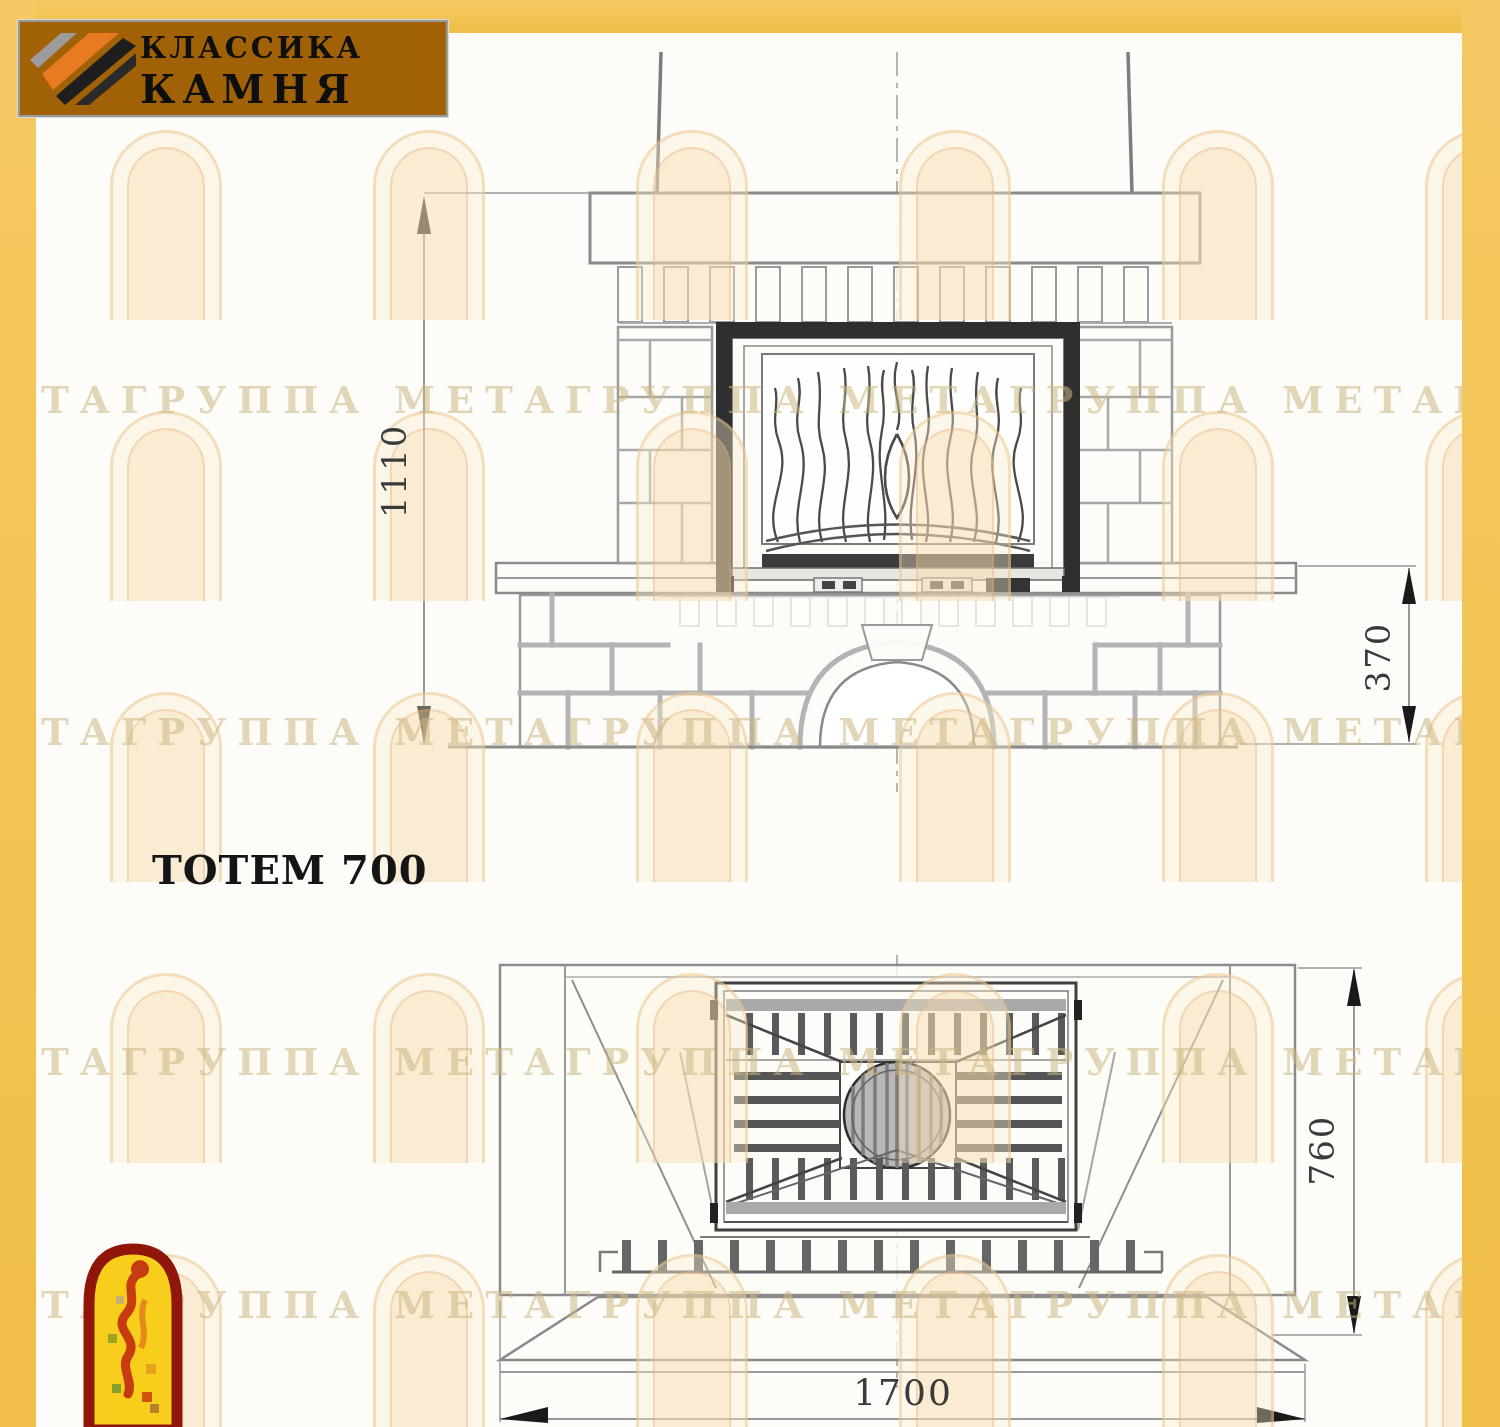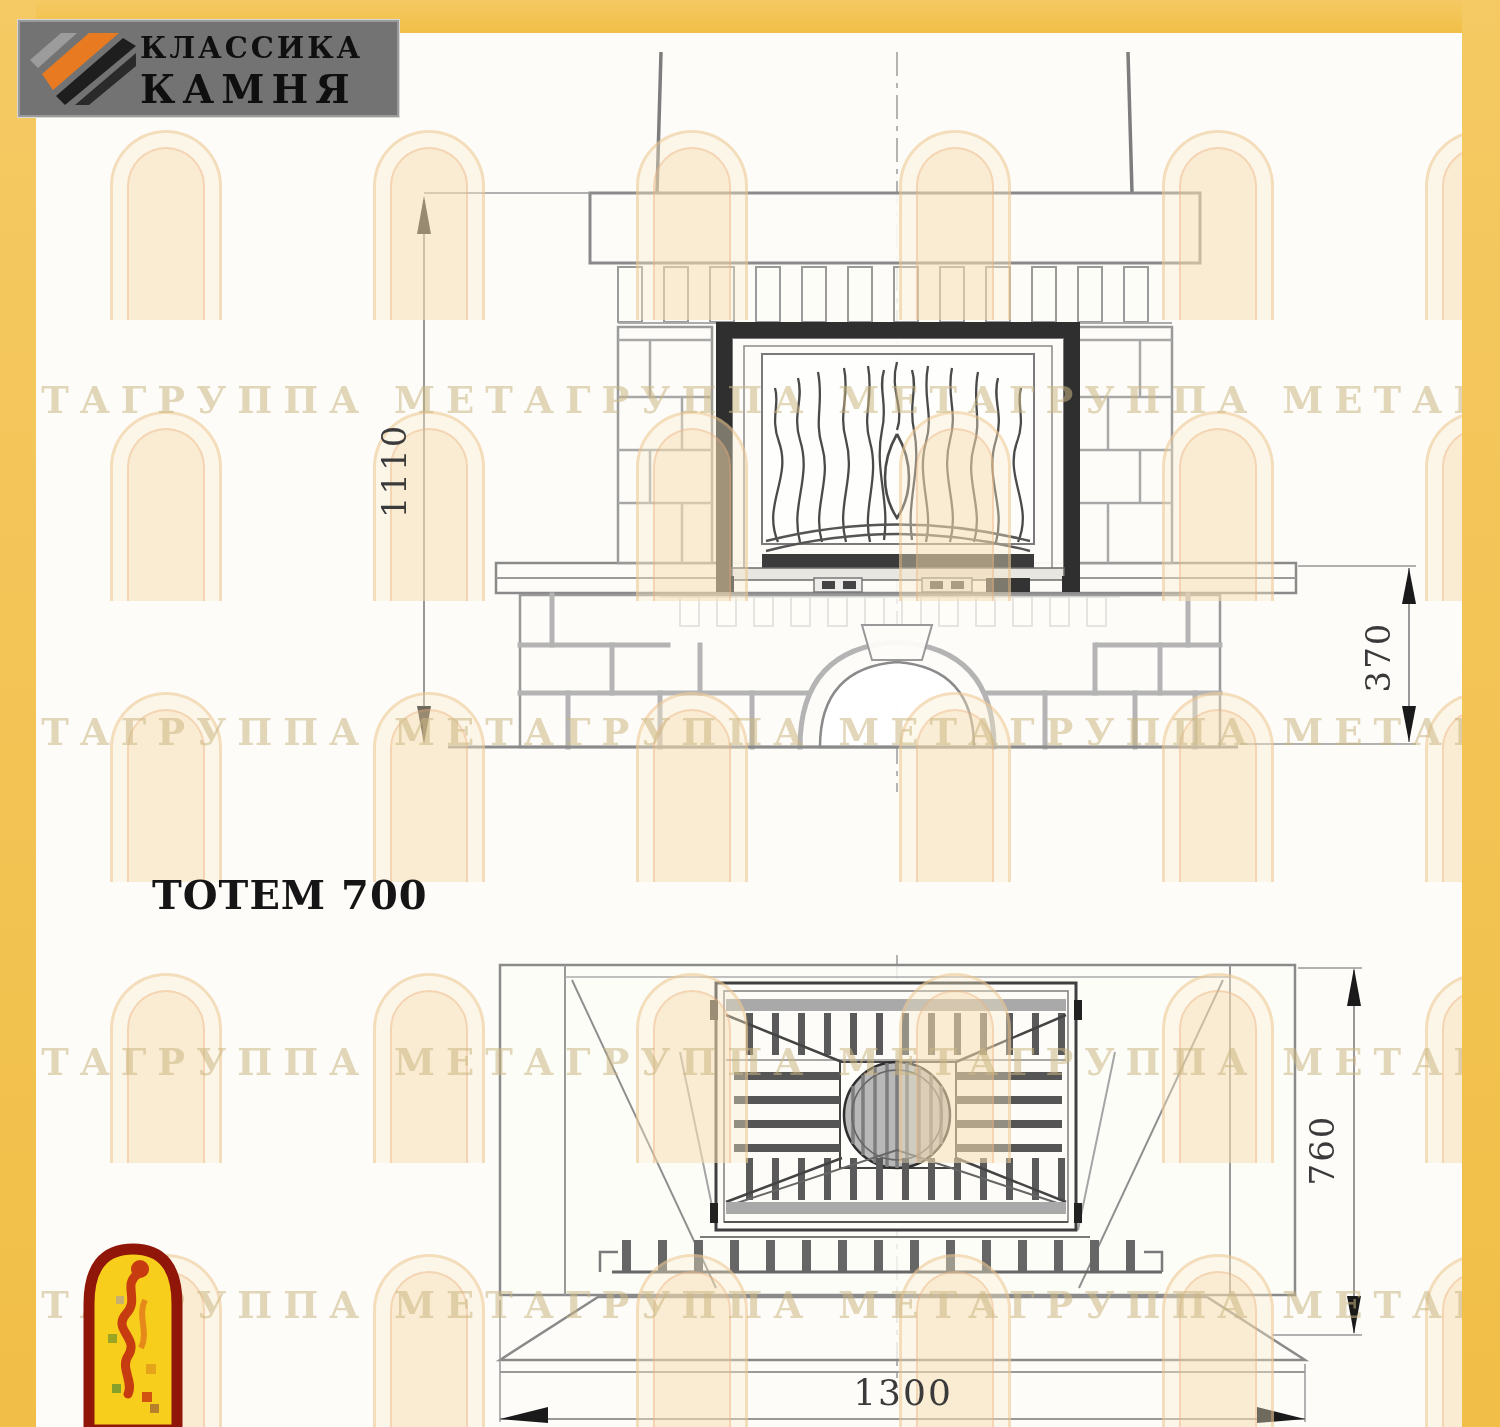--- a/index.html
+++ b/index.html
@@ -47,22 +47,22 @@
   }
   .dim.v{width:96px;height:36px;line-height:36px;transform:rotate(-90deg);}
   #dim-1500{width:170px;font-size:36px;}
   #model-title{
     font-size:40px;font-weight:bold;color:#151515;letter-spacing:1px;
     font-family:"DejaVu Serif","Liberation Serif",serif;
   }
 
   
   #brand-logo{
-    position:absolute;left:18px;top:20px;width:381px;height:97px;z-index:50;
-    background:#737373;border:2px solid #9a9a9a;outline:1px solid #d8d8d8;
+    position:absolute;left:18px;top:20px;width:430px;height:97px;z-index:50;
+    background:#a16207;border:2px solid #9a9a9a;outline:1px solid #d8d8d8;
     box-sizing:border-box;
   }
   #brand-logo .stripes{position:absolute;left:10px;top:11px;}
   #brand-text{
     position:absolute;left:120px;top:9px;
     font-weight:bold;color:#0f0f0f;line-height:1.2;
     font-family:"DejaVu Serif","Liberation Serif",serif;
   }
   #brand-line1{font-size:29px;letter-spacing:3px;}
   #brand-line2{font-size:39px;letter-spacing:7px;}
@@ -393,26 +393,26 @@
     <polygon points="12,41 59,0 89,0 23,57" fill="#E87A22"></polygon>
     <polygon points="26,63 93,5 106,13 35,72" fill="#1e1e1e"></polygon>
     <polygon points="45,72 106,20 106,33 59,72" fill="#2a2a2a"></polygon>
   </svg>
   <div id="brand-text">
     <div id="brand-line1">КЛАССИКА</div>
     <div id="brand-line2">КАМНЯ</div>
   </div>
 </div>
 
-<div class="lbl" id="model-title" style="left:152px;top:846px;margin-top:25px;">ТОТЕМ 700</div>
+<div class="lbl" id="model-title" style="left:152px;top:846px;">ТОТЕМ 700</div>
 
 <div class="lbl dim v" style="left:346px;top:453px;">1110</div>
 <div class="lbl dim v" style="left:1330px;top:639px;">370</div>
 <div class="lbl dim v" style="left:1274px;top:1132px;">760</div>
-<div class="lbl dim" id="dim-1500" style="left:818px;top:1372px;">1300</div>
+<div class="lbl dim" id="dim-1500" style="left:818px;top:1372px;">1700</div>
 
 <svg id="meta-emblem" width="102" height="192" viewBox="0 0 102 192">
   <path d="M7,192 L7,66 Q7,11 51,11 Q95,11 95,66 L95,192 Z" fill="#F6CE1B" stroke="#8F1608" stroke-width="11"></path>
   <circle cx="58" cy="31" r="9" fill="#C63B10"></circle>
   <path d="M56,36 C40,46 58,62 44,76 C30,92 58,100 46,118 C38,130 52,144 46,156" stroke="#C63B10" stroke-width="9" fill="none" stroke-linecap="round"></path>
   <path d="M63,62 C55,78 67,94 59,110" stroke="#E58A1A" stroke-width="6" fill="none"></path>
   <rect x="26" y="96" width="9" height="9" fill="#9AA623"></rect>
   <rect x="64" y="126" width="10" height="10" fill="#E5A41A"></rect>
   <rect x="30" y="146" width="9" height="9" fill="#87A02A"></rect>
   <rect x="60" y="154" width="10" height="10" fill="#D2520F"></rect>

